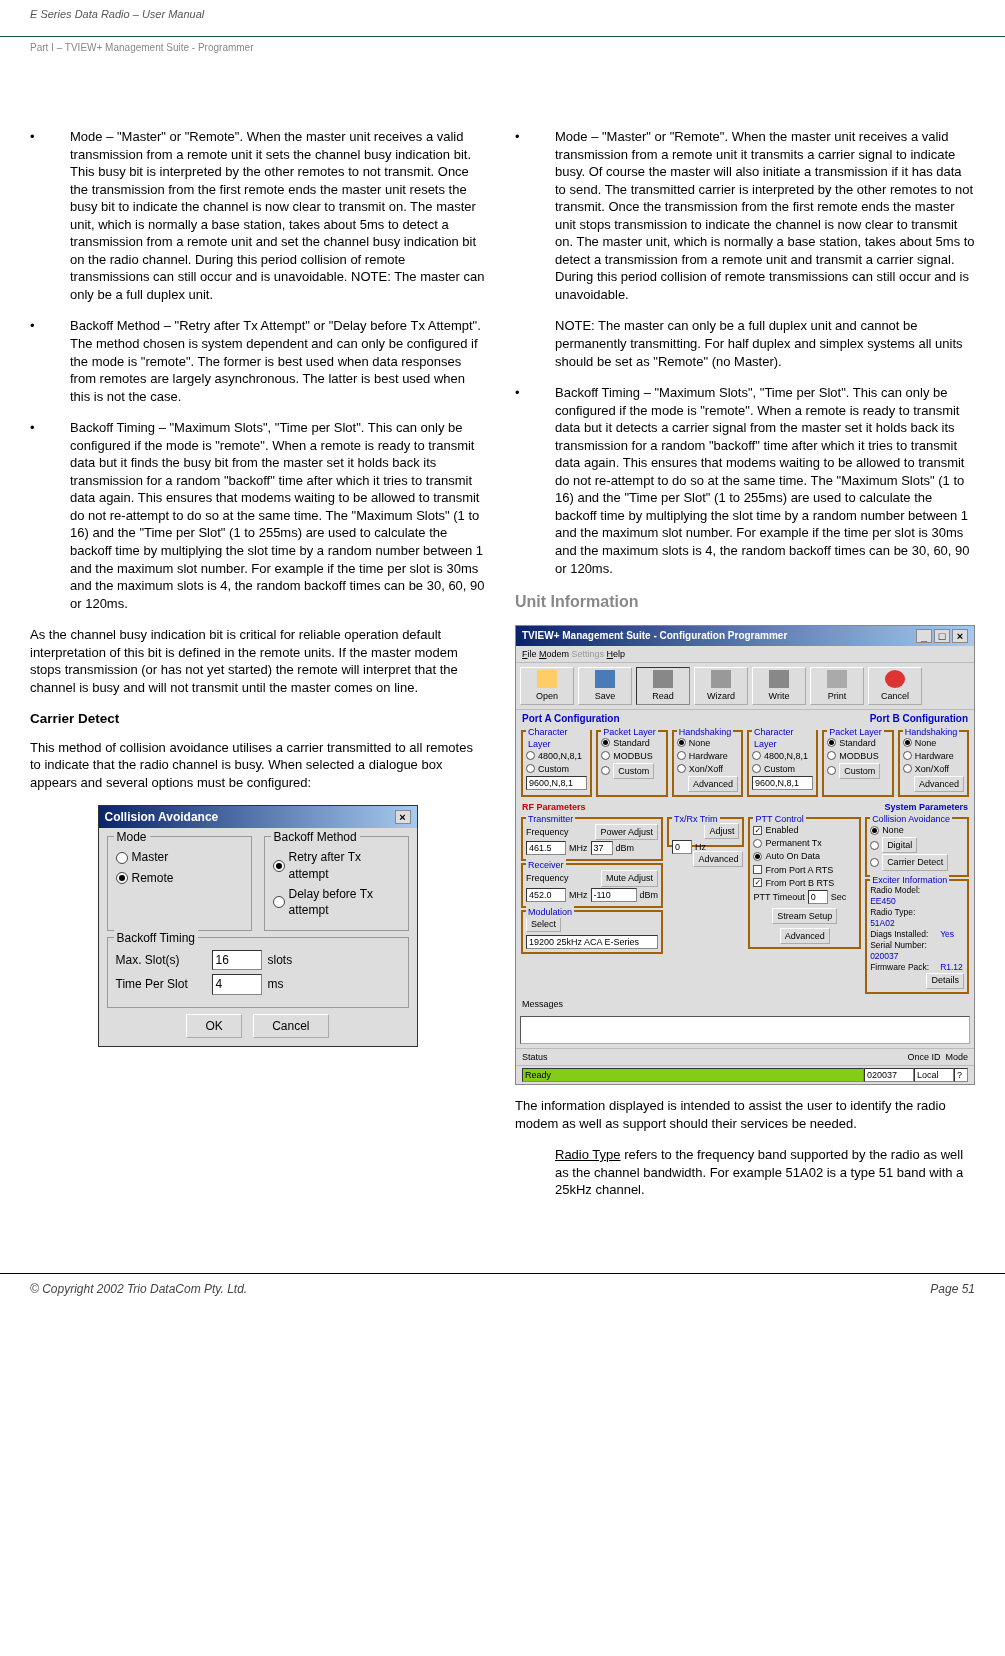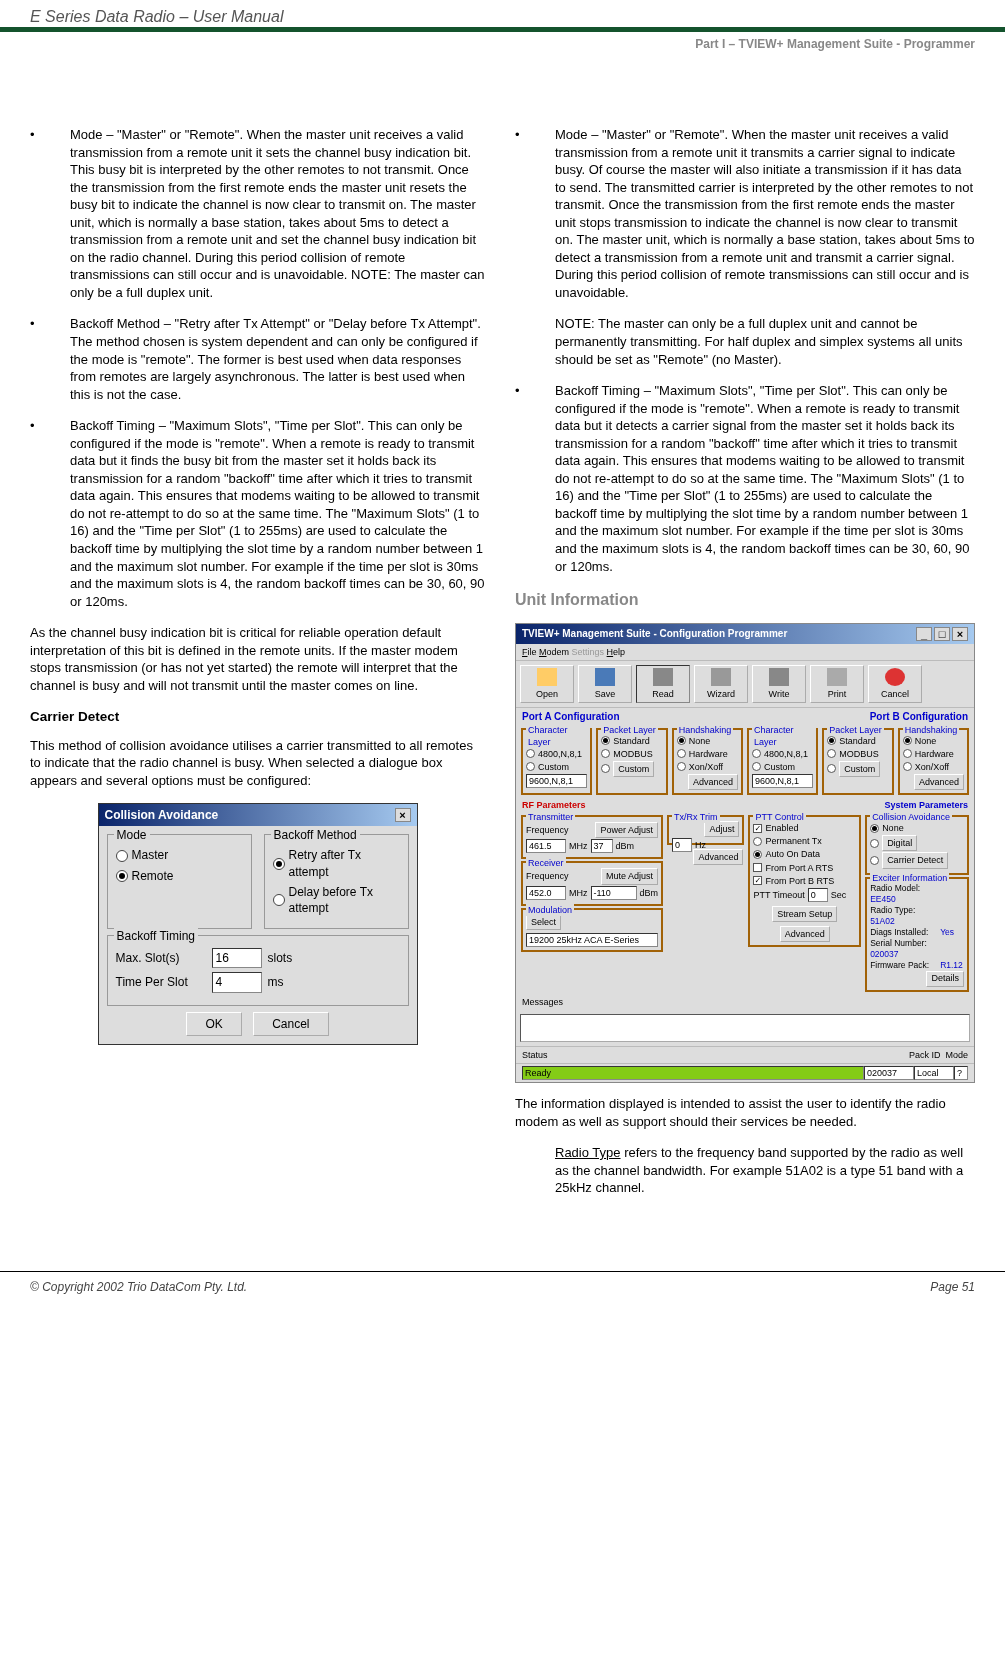--- a/index.html
+++ b/index.html
@@ -3,31 +3,31 @@
 <meta charset="utf-8">
 <style>
   * { margin: 0; padding: 0; box-sizing: border-box; }
   body {
     font-family: Arial, Helvetica, sans-serif;
     width: 1005px;
     background: #fff;
     color: #000;
   }
   .page-header {
-    padding: 8px 30px 1px;
-    border-bottom: 5px solid #14532d;
-    font-size: 16px;
+    padding: 8px 30px 16px;
+    border-bottom: 1px solid #14532d;
+    font-size: 11px;
     font-style: italic;
     color: #555;
   }
   .sub-header {
-    text-align: right;
+    text-align: left;
     padding: 5px 30px;
-    font-size: 12px;
-    font-weight: bold;
+    font-size: 10px;
+    font-weight: normal;
     color: #888;
   }
   .columns {
     display: flex;
     gap: 30px;
     padding: 70px 30px 20px;
   }
   .col {
     flex: 1;
     font-size: 13px;
@@ -616,21 +616,21 @@
             <div><span class="lab">Firmware Pack:</span><span class="val">R1.12</span></div>
             <div style="text-align:right"><span class="ss-btn-sm">Details</span></div>
           </div>
         </div>
       </div>
 
       <div style="padding:2px 6px">Messages</div>
       <div class="ss-msg"></div>
       <div class="ss-status">
         <span>Status</span>
-        <span><span>Pack ID</span>&nbsp;&nbsp;<span>Mode</span></span>
+        <span><span>Once ID</span>&nbsp;&nbsp;<span>Mode</span></span>
       </div>
       <div class="ss-status">
         <span class="ss-input" style="flex:1;background:#84cc16">Ready</span>
         <span class="ss-input" style="width:50px">020037</span>
         <span class="ss-input" style="width:40px">Local</span>
         <span class="ss-input" style="width:14px">?</span>
       </div>
     </div>
 
     <div class="para">The information displayed is intended to assist the user to identify the radio modem as well as support should their services be needed.</div>

